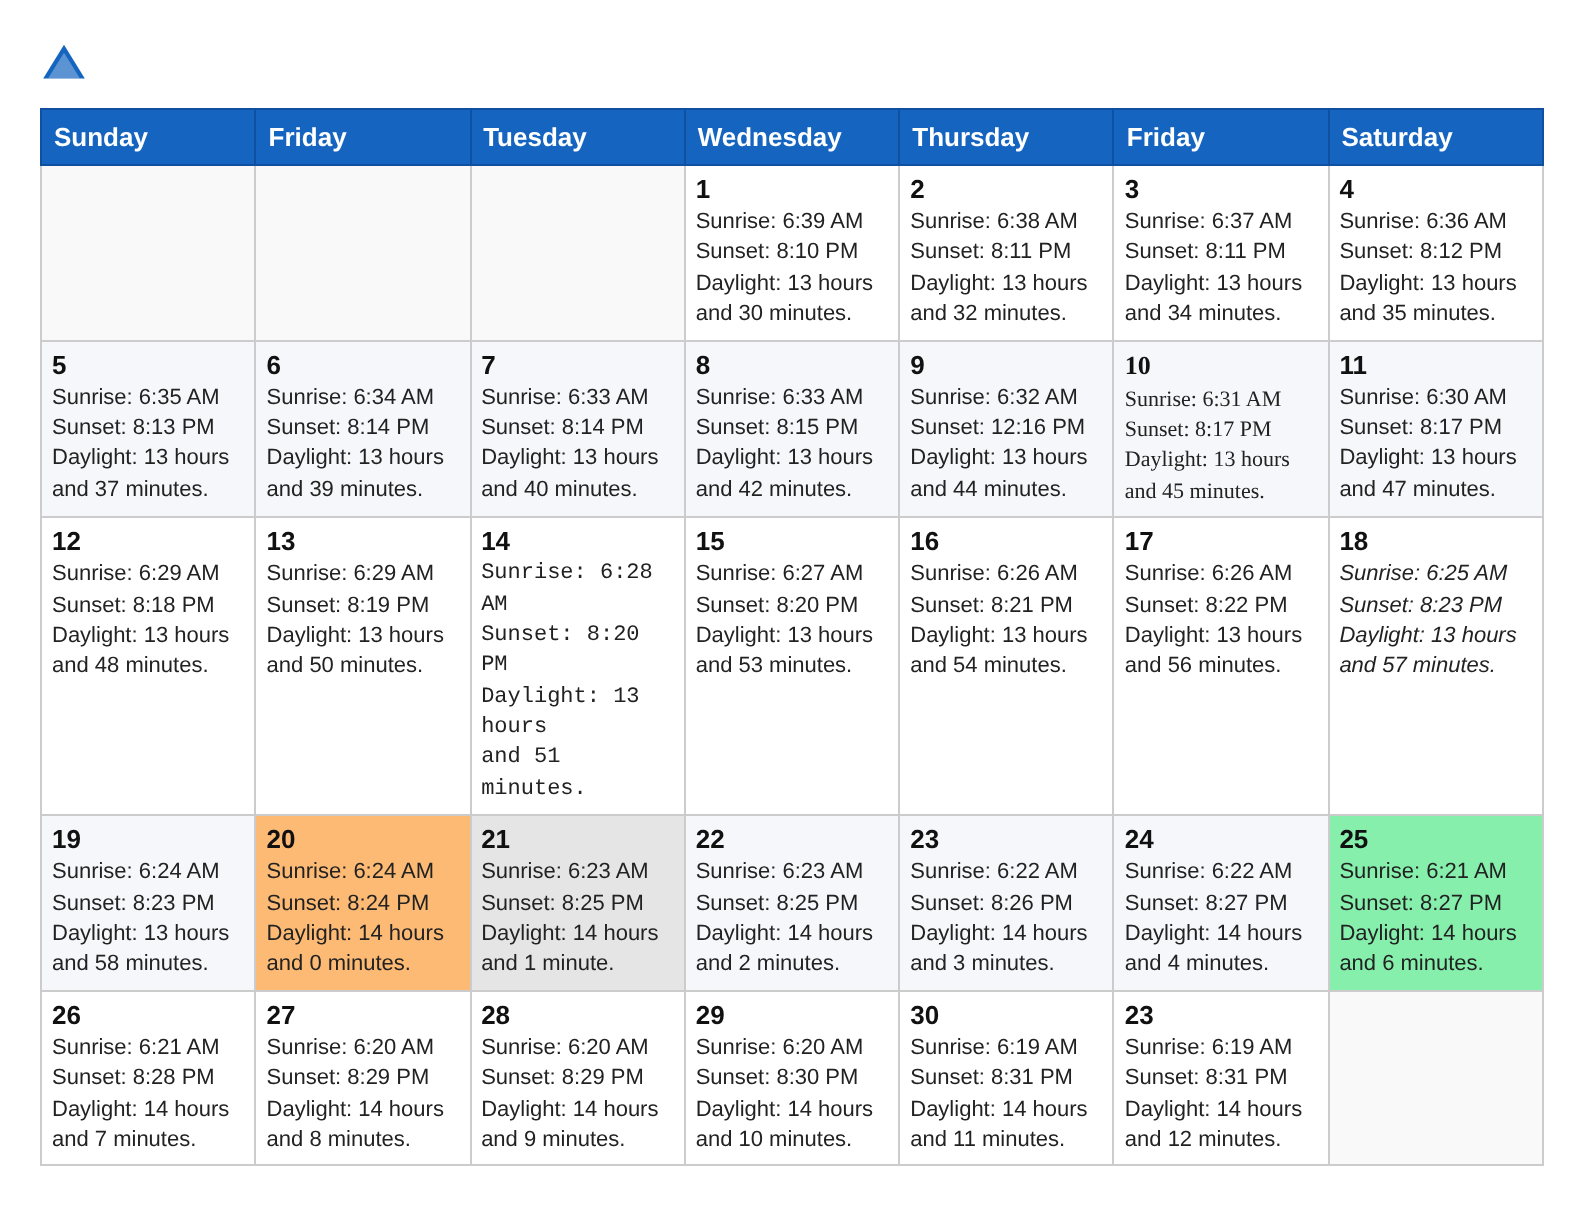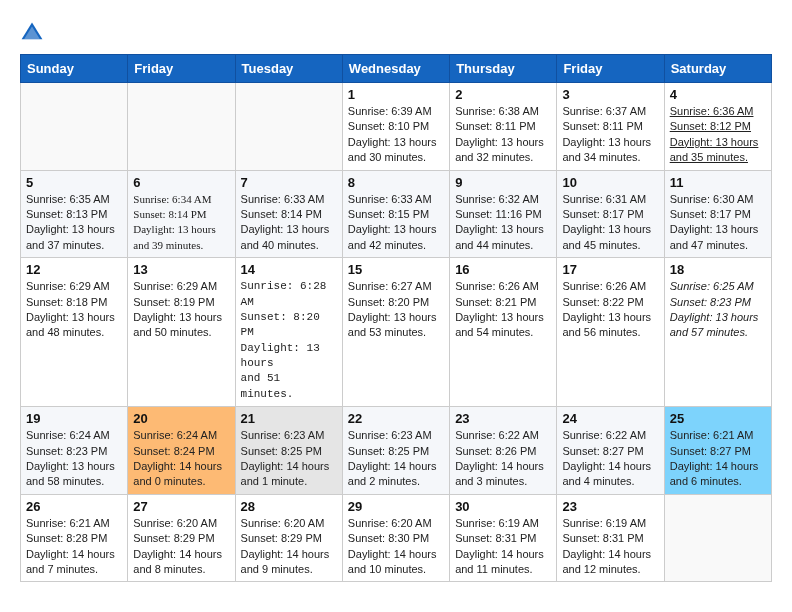--- a/index.html
+++ b/index.html
@@ -146,37 +146,37 @@
         </td>
         <td>
           <div class="day-number">3</div>
           <div class="day-info" style="white-space: pre-line;">Sunrise: 6:37 AM
 Sunset: 8:11 PM
 Daylight: 13 hours
 and 34 minutes.</div>
         </td>
         <td>
           <div class="day-number">4</div>
-          <div class="day-info" style="white-space: pre-line; text-decoration: underline;">Sunrise: 6:36 AM
+          <div class="day-info" style="white-space: pre-line;">Sunrise: 6:36 AM
 Sunset: 8:12 PM
 Daylight: 13 hours
 and 35 minutes.</div>
         </td>
       </tr>
       <tr>
         <td style="background: rgb(245, 247, 250);">
           <div class="day-number">5</div>
           <div class="day-info" style="white-space: pre-line;">Sunrise: 6:35 AM
 Sunset: 8:13 PM
 Daylight: 13 hours
 and 37 minutes.</div>
         </td>
         <td style="background: rgb(245, 247, 250);">
           <div class="day-number">6</div>
-          <div class="day-info" style="white-space: pre-line; font-family: Liberation Serif, serif;">Sunrise: 6:34 AM
+          <div class="day-info" style="white-space: pre-line;">Sunrise: 6:34 AM
 Sunset: 8:14 PM
 Daylight: 13 hours
 and 39 minutes.</div>
         </td>
         <td style="background: rgb(245, 247, 250);">
           <div class="day-number">7</div>
           <div class="day-info" style="white-space: pre-line;">Sunrise: 6:33 AM
 Sunset: 8:14 PM
 Daylight: 13 hours
 and 40 minutes.</div>
@@ -184,25 +184,25 @@
         <td style="background: rgb(245, 247, 250);">
           <div class="day-number">8</div>
           <div class="day-info" style="white-space: pre-line;">Sunrise: 6:33 AM
 Sunset: 8:15 PM
 Daylight: 13 hours
 and 42 minutes.</div>
         </td>
         <td style="background: rgb(245, 247, 250);">
           <div class="day-number">9</div>
           <div class="day-info" style="white-space: pre-line;">Sunrise: 6:32 AM
-Sunset: 11:16 PM
+Sunset: 12:16 PM
 Daylight: 13 hours
 and 44 minutes.</div>
         </td>
-        <td style="background: rgb(245, 247, 250);">
+        <td style="background: rgb(245, 247, 250); font-family: Liberation Serif, serif;">
           <div class="day-number">10</div>
           <div class="day-info" style="white-space: pre-line;">Sunrise: 6:31 AM
 Sunset: 8:17 PM
 Daylight: 13 hours
 and 45 minutes.</div>
         </td>
         <td style="background: rgb(245, 247, 250);">
           <div class="day-number">11</div>
           <div class="day-info" style="white-space: pre-line;">Sunrise: 6:30 AM
 Sunset: 8:17 PM
@@ -297,21 +297,21 @@
 Daylight: 14 hours
 and 3 minutes.</div>
         </td>
         <td style="background: rgb(245, 247, 250);">
           <div class="day-number">24</div>
           <div class="day-info" style="white-space: pre-line;">Sunrise: 6:22 AM
 Sunset: 8:27 PM
 Daylight: 14 hours
 and 4 minutes.</div>
         </td>
-        <td style="background: #7dd3fc;">
+        <td style="background: #86efac;">
           <div class="day-number">25</div>
           <div class="day-info" style="white-space: pre-line;">Sunrise: 6:21 AM
 Sunset: 8:27 PM
 Daylight: 14 hours
 and 6 minutes.</div>
         </td>
       </tr>
       <tr>
         <td>
           <div class="day-number">26</div>

